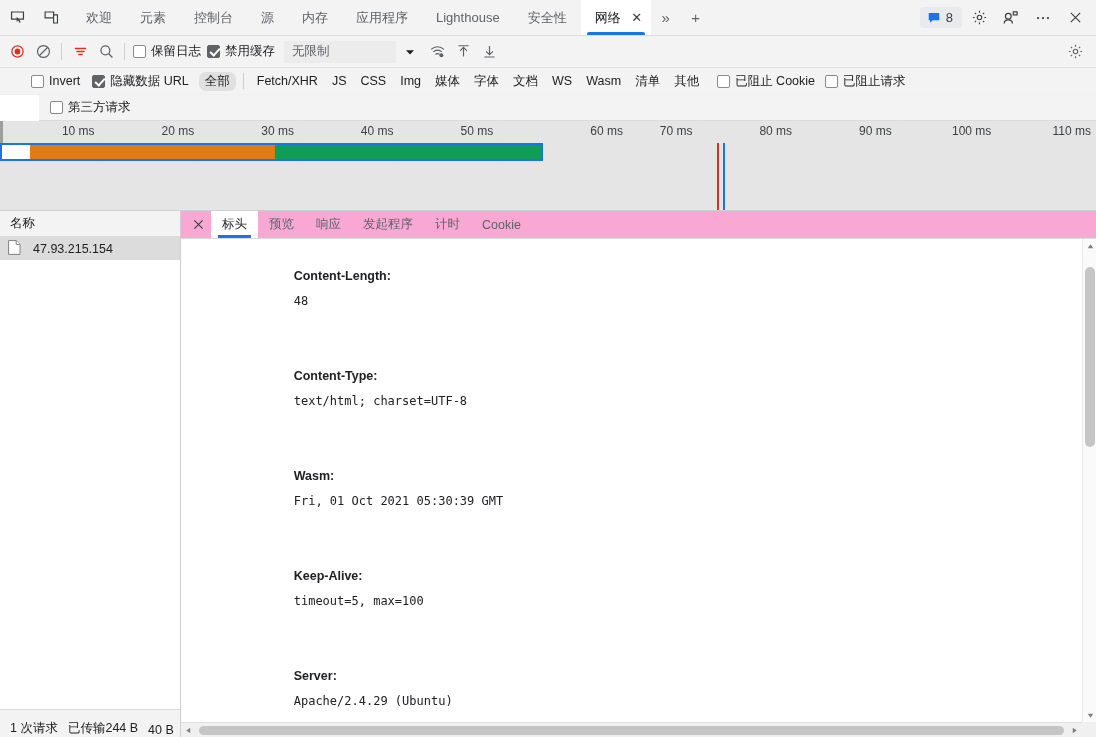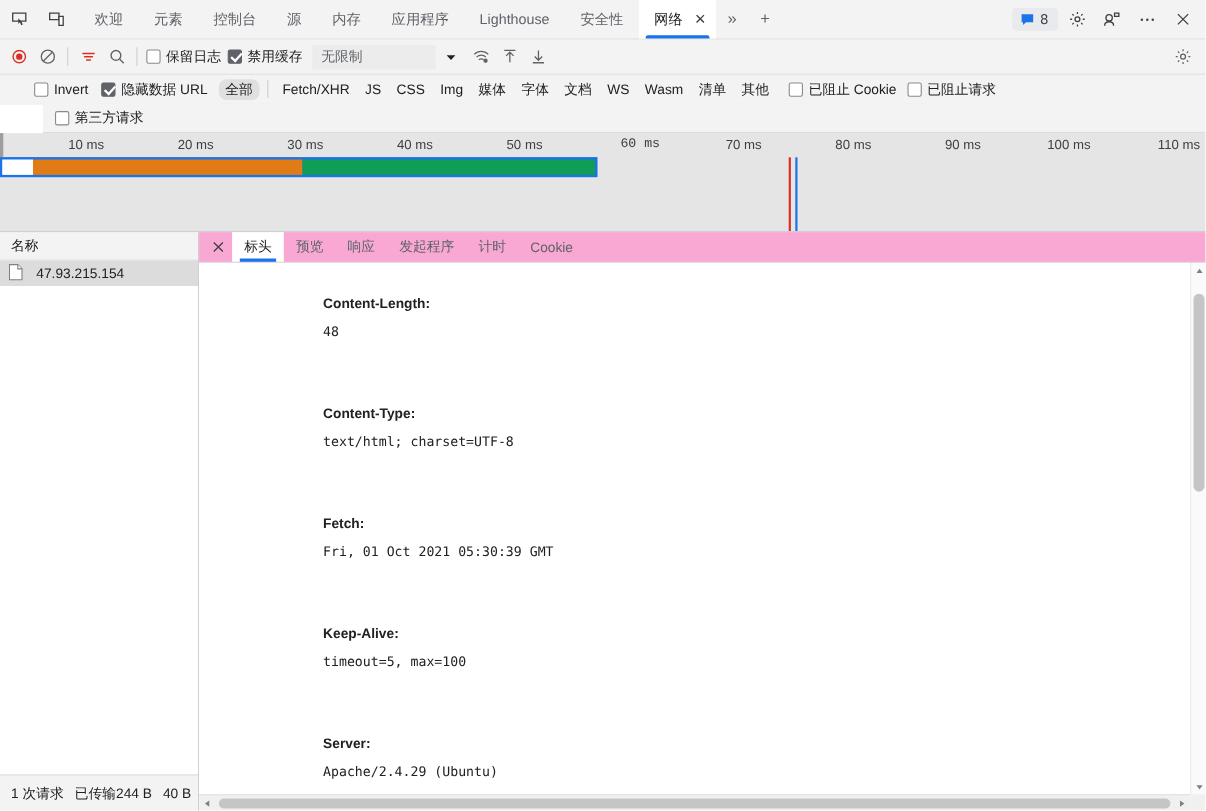--- a/index.html
+++ b/index.html
@@ -158,22 +158,22 @@
     padding: 0 10px; font-size: 12.5px; color: #202124;
   }
   .lp-list { flex: 1; overflow: hidden; }
   .lp-row {
     height: 23px; display: flex; align-items: center; gap: 6px;
     padding: 0 8px; font-size: 12.5px; color: #202124; cursor: pointer;
   }
   .lp-row.selected { background: #dcdcdc; gap: 12px; }
   .lp-footer {
     height: 16px; min-height: 28px; background: #f3f3f3;
-    border-top: 1px solid #dadce0; display: flex; align-items: center;
-    padding: 16px 10px; font-size: 12.5px; color: #202124;
+    border-top: 1px solid #dadce0; display: flex; align-items: flex-end;
+    padding: 0 10px; font-size: 12.5px; color: #202124;
     white-space: nowrap; overflow: hidden;
   }
   .lp-footer span { margin-right: 10px; }
 
   .right-pane { flex: 1; display: flex; flex-direction: column; min-width: 0; background: #fff; }
   .detail-tabs {
     height: 28px; min-height: 28px; background: #f9a8d4;
     border-bottom: 1px solid #dadce0; display: flex; align-items: stretch;
     padding-left: 4px; position: relative;
   }
@@ -452,21 +452,21 @@
         <div class="ov-tick-label" style="left: 99.6364px;">10 ms</div>
         <div class="ov-tick" style="left: 199.273px;"></div>
         <div class="ov-tick-label" style="left: 199.273px;">20 ms</div>
         <div class="ov-tick" style="left: 298.909px;"></div>
         <div class="ov-tick-label" style="left: 298.909px;">30 ms</div>
         <div class="ov-tick" style="left: 398.545px;"></div>
         <div class="ov-tick-label" style="left: 398.545px;">40 ms</div>
         <div class="ov-tick" style="left: 498.182px;"></div>
         <div class="ov-tick-label" style="left: 498.182px;">50 ms</div>
         <div class="ov-tick" style="left: 597.818px;"></div>
-        <div class="ov-tick-label" style="left: 605px; font-family: Liberation Mono, monospace;">60 ms</div>
+        <div class="ov-tick-label" style="left: 628px;">60 ms</div>
         <div class="ov-tick" style="left: 697.455px;"></div>
         <div class="ov-tick-label" style="left: 697.455px;">70 ms</div>
         <div class="ov-tick" style="left: 797.091px;"></div>
         <div class="ov-tick-label" style="left: 797.091px;">80 ms</div>
         <div class="ov-tick" style="left: 896.727px;"></div>
         <div class="ov-tick-label" style="left: 896.727px;">90 ms</div>
         <div class="ov-tick" style="left: 996.364px;"></div>
         <div class="ov-tick-label" style="left: 996.364px;">100 ms</div>
         <div class="ov-tick-label" style="left: 1096px;">110 ms</div>
         <div class="ov-tick" style="left: 0px; height: 22px; border-left: 3px solid rgb(158, 158, 158);"></div>
@@ -536,21 +536,21 @@
 
           <div class="hdr-line">
             <span class="k">Content-Length:</span>
             <span>48</span>
           </div>
           <div class="hdr-line">
             <span class="k">Content-Type:</span>
             <span>text/html; charset=UTF-8</span>
           </div>
           <div class="hdr-line">
-            <span class="k">Fetch:</span>
+            <span class="k">Wasm:</span>
             <span>Fri, 01 Oct 2021 05:30:39 GMT</span>
           </div>
           <div class="hdr-line">
             <span class="k">Keep-Alive:</span>
             <span>timeout=5, max=100</span>
           </div>
           <div class="hdr-line">
             <span class="k">Server:</span>
             <span>Apache/2.4.29 (Ubuntu)</span>
           </div>

